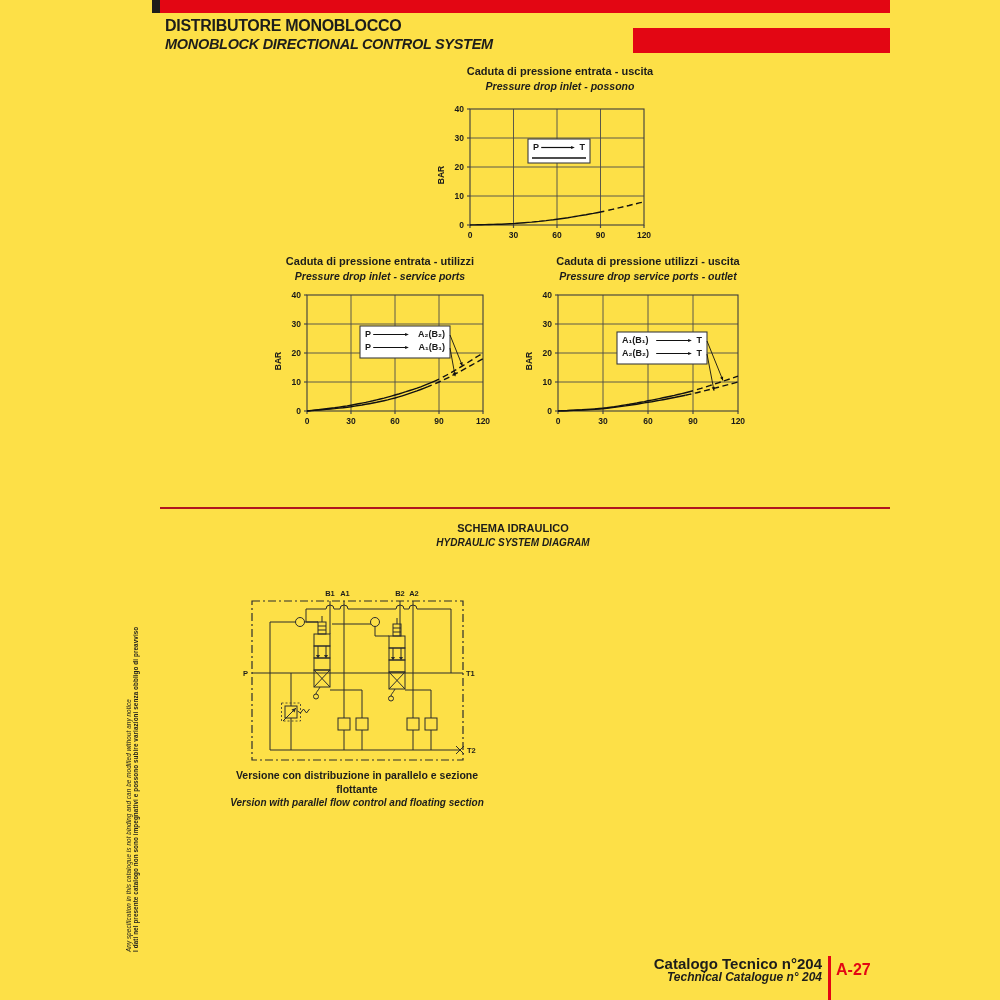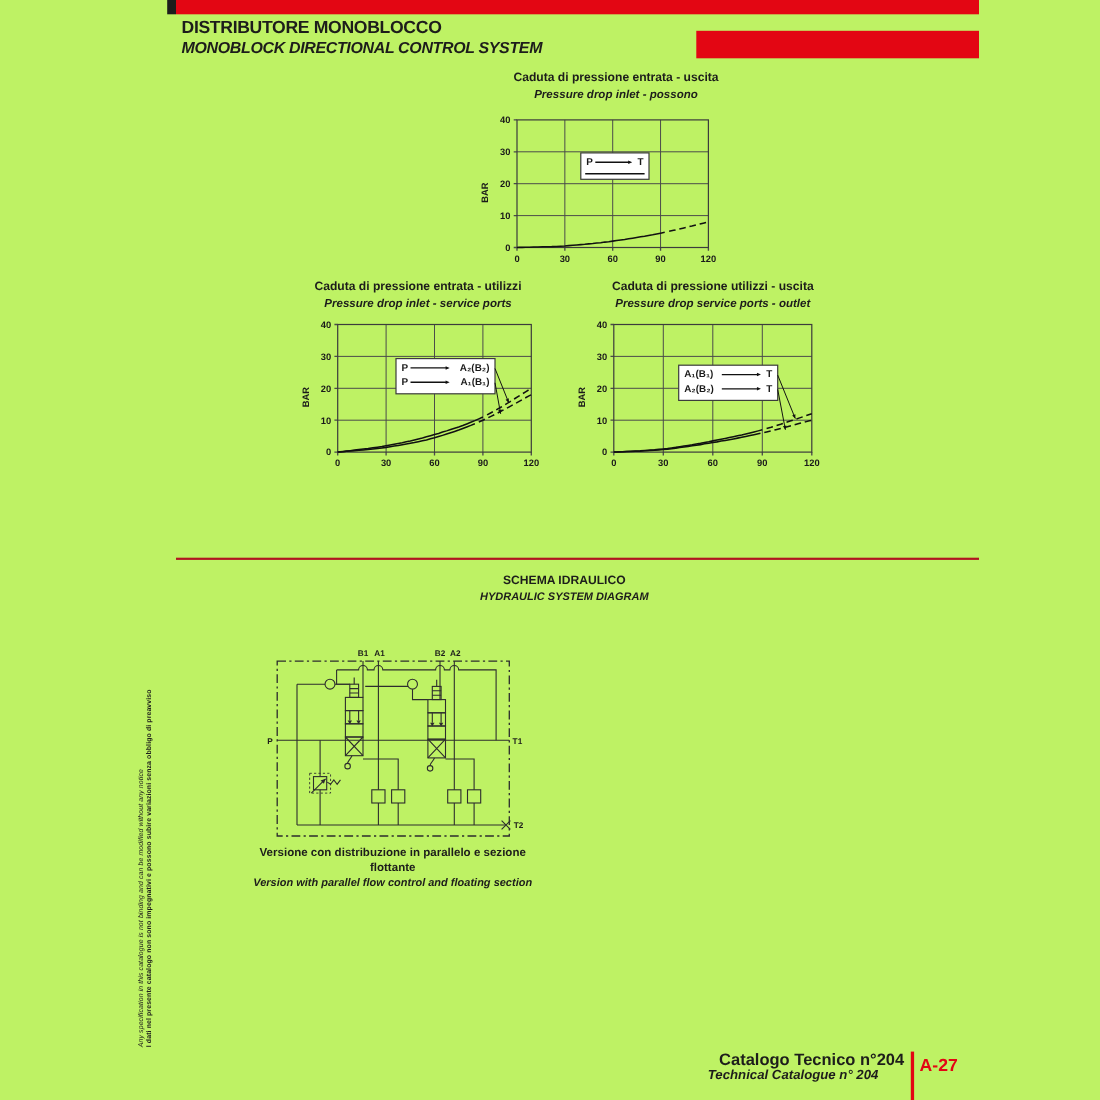--- a/index.html
+++ b/index.html
@@ -1,17 +1,17 @@
 <!DOCTYPE html>
 <html><head>
 <meta charset="utf-8">
 <style>
   :root{ --red:#E30613; --ink:#1d1d1b; }
   html,body{margin:0;padding:0;background:#fff;}
-  .page{position:relative;width:1000px;height:1000px;background:#bef264;overflow:hidden;
+  .page{position:relative;width:1000px;height:1000px;background:#fde047;overflow:hidden;
         font-family:"Liberation Sans",sans-serif;color:var(--ink);}
   .top-black{position:absolute;left:152px;top:0;width:8px;height:13px;background:#1d1d1b;}
   .top-red{position:absolute;left:160px;top:0;width:730px;height:13px;background:var(--red);}
   .hdr{position:absolute;left:165px;top:17px;line-height:18px;}
   .hdr .t1{font-size:16px;font-weight:bold;letter-spacing:-0.3px;}
   .hdr .t2{font-size:14.5px;font-weight:bold;font-style:italic;letter-spacing:-0.3px;}
   .red-box{position:absolute;left:633px;top:28px;width:257px;height:25px;background:var(--red);}
 
   .chart{position:absolute;text-align:center;}
   .c0{left:420px;top:64px;width:280px;}
@@ -40,21 +40,21 @@
   .caption .cap1{font-size:10.5px;font-weight:bold;line-height:14px;}
   .caption .cap2{font-size:10px;font-weight:bold;font-style:italic;line-height:13px;}
 
   .side{position:absolute;white-space:nowrap;transform-origin:0 0;transform:rotate(-90deg);
         font-size:6.3px;letter-spacing:0.1px;}
   .side-it{left:132px;top:952px;font-weight:bold;}
   .side-en{left:125px;top:952px;font-style:italic;}
 
   .footer-text{position:absolute;left:620px;top:957px;width:202px;text-align:right;line-height:13.5px;}
   .footer-text .f1{font-size:15px;font-weight:bold;}
-  .footer-text .f2{font-size:12px;font-weight:bold;font-style:italic;text-align:center;}
+  .footer-text .f2{font-size:12px;font-weight:bold;font-style:italic;}
   .footer-line{position:absolute;left:828px;top:956px;width:3px;height:44px;background:var(--red);}
   .page-ref{position:absolute;left:836px;top:961px;font-size:16px;font-weight:bold;color:var(--red);}
 </style>
 </head>
 <body>
 
 <div class="page">
 
   <div class="top-black"></div>
   <div class="top-red"></div>

